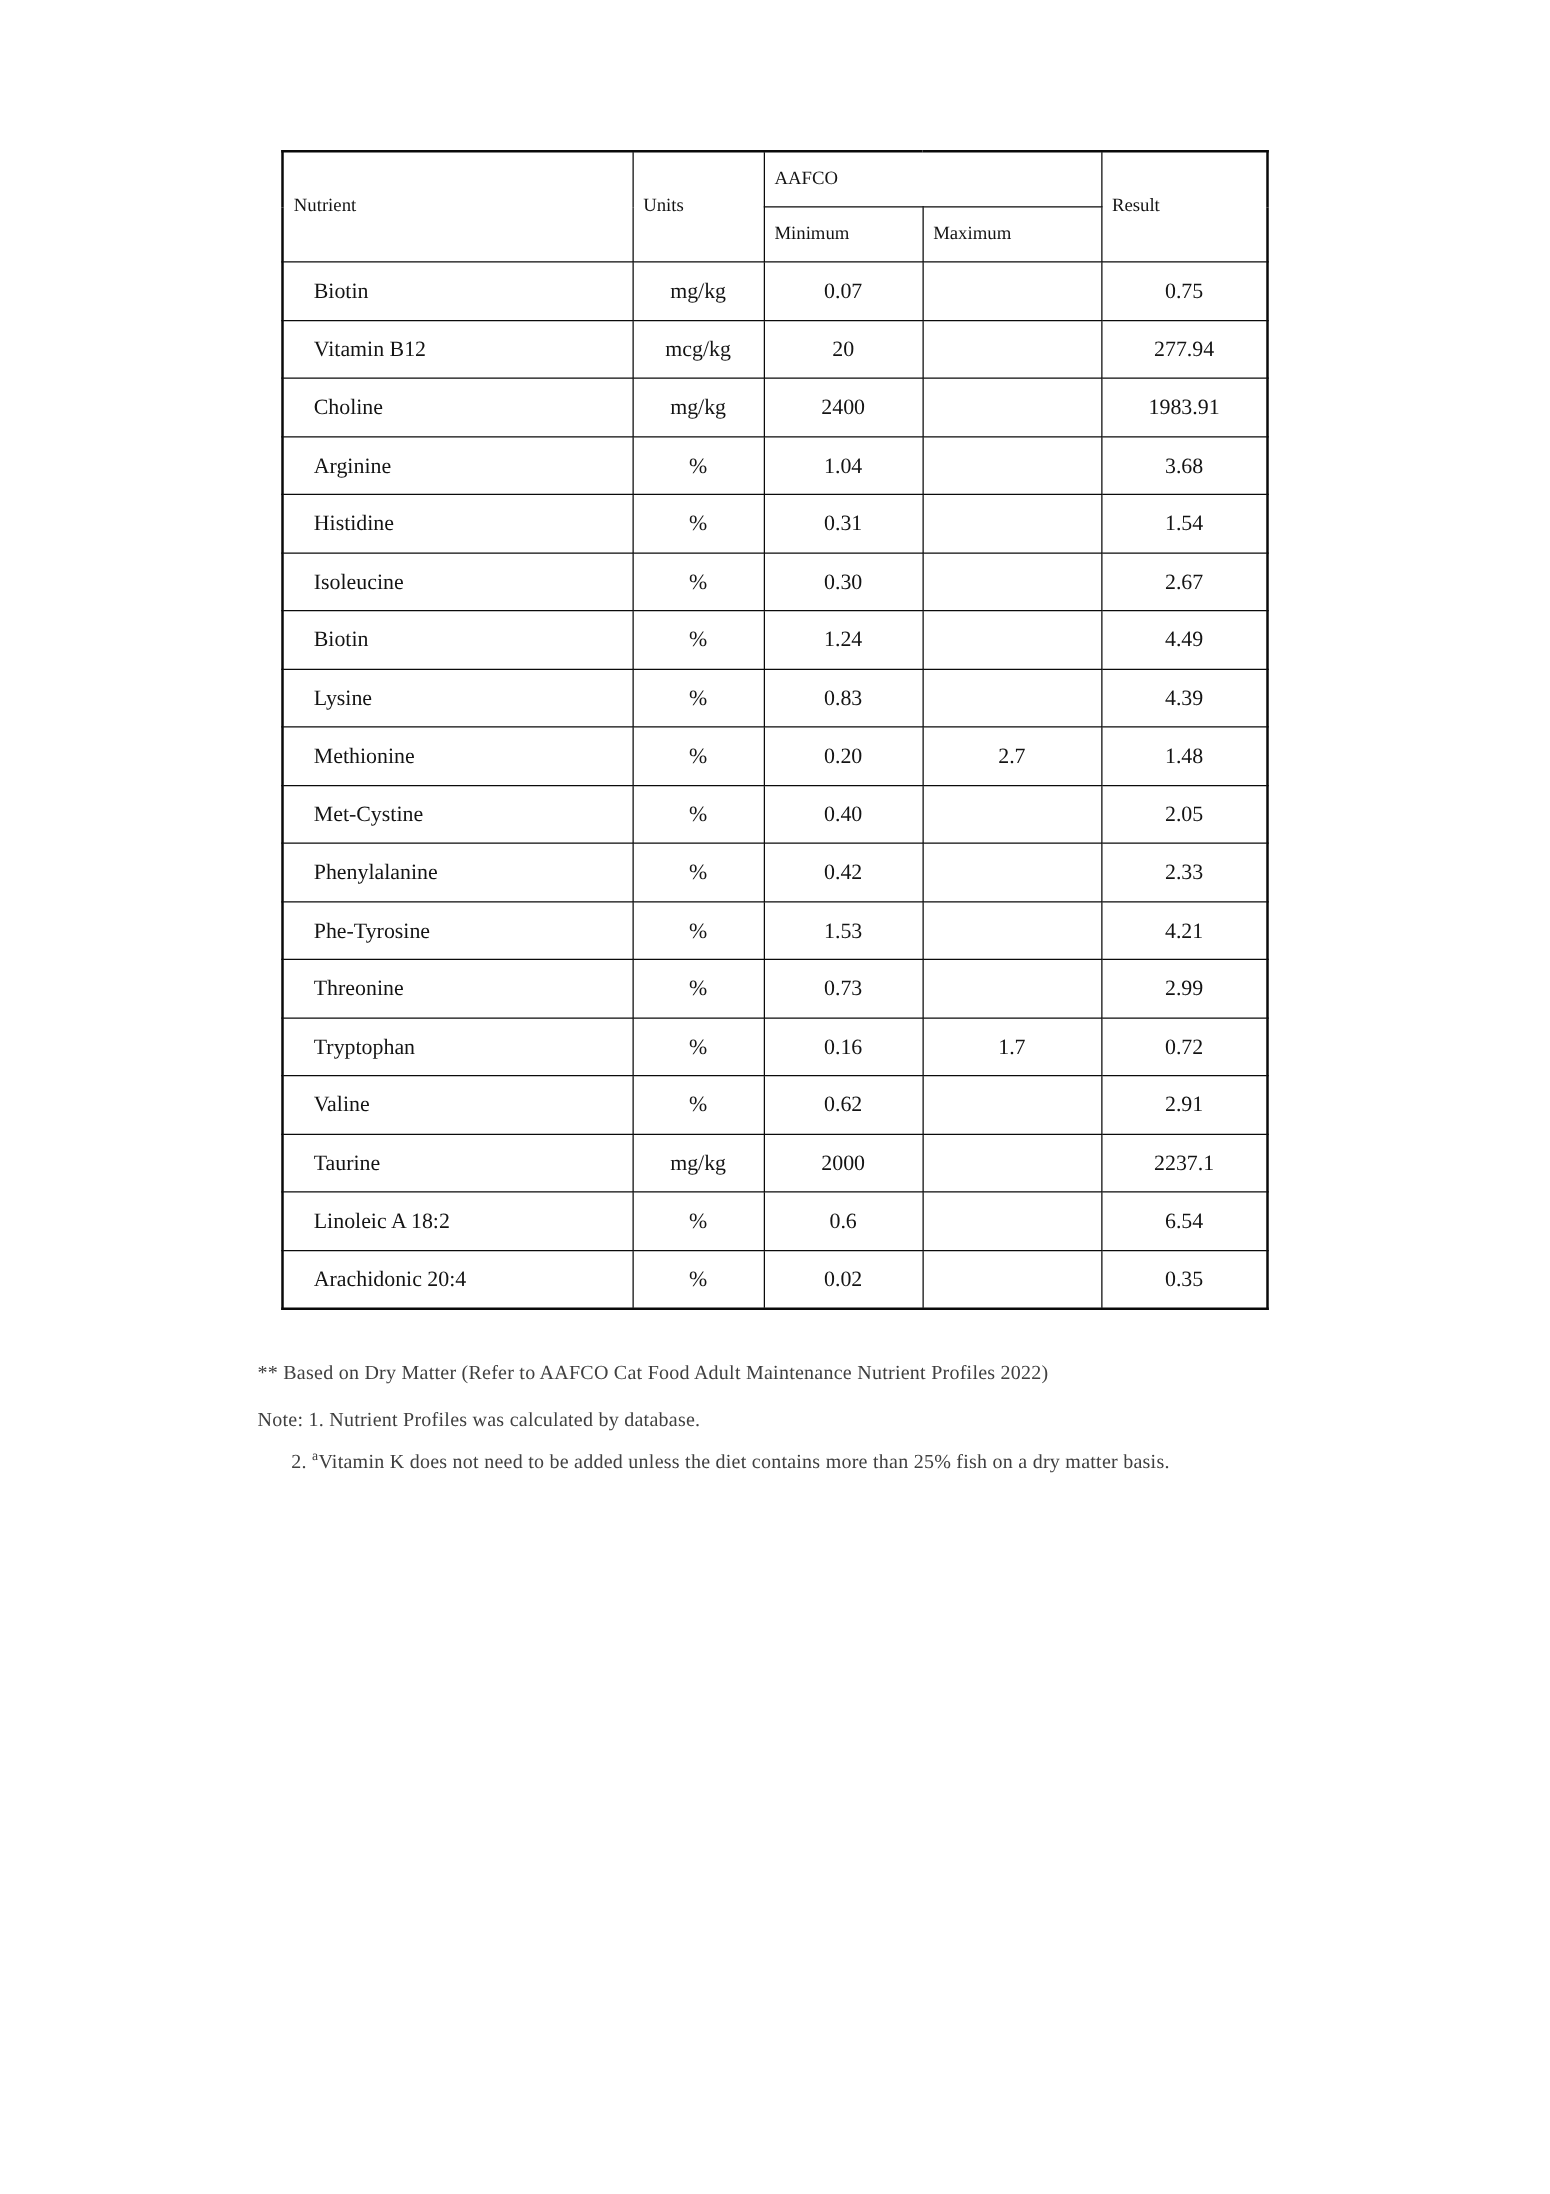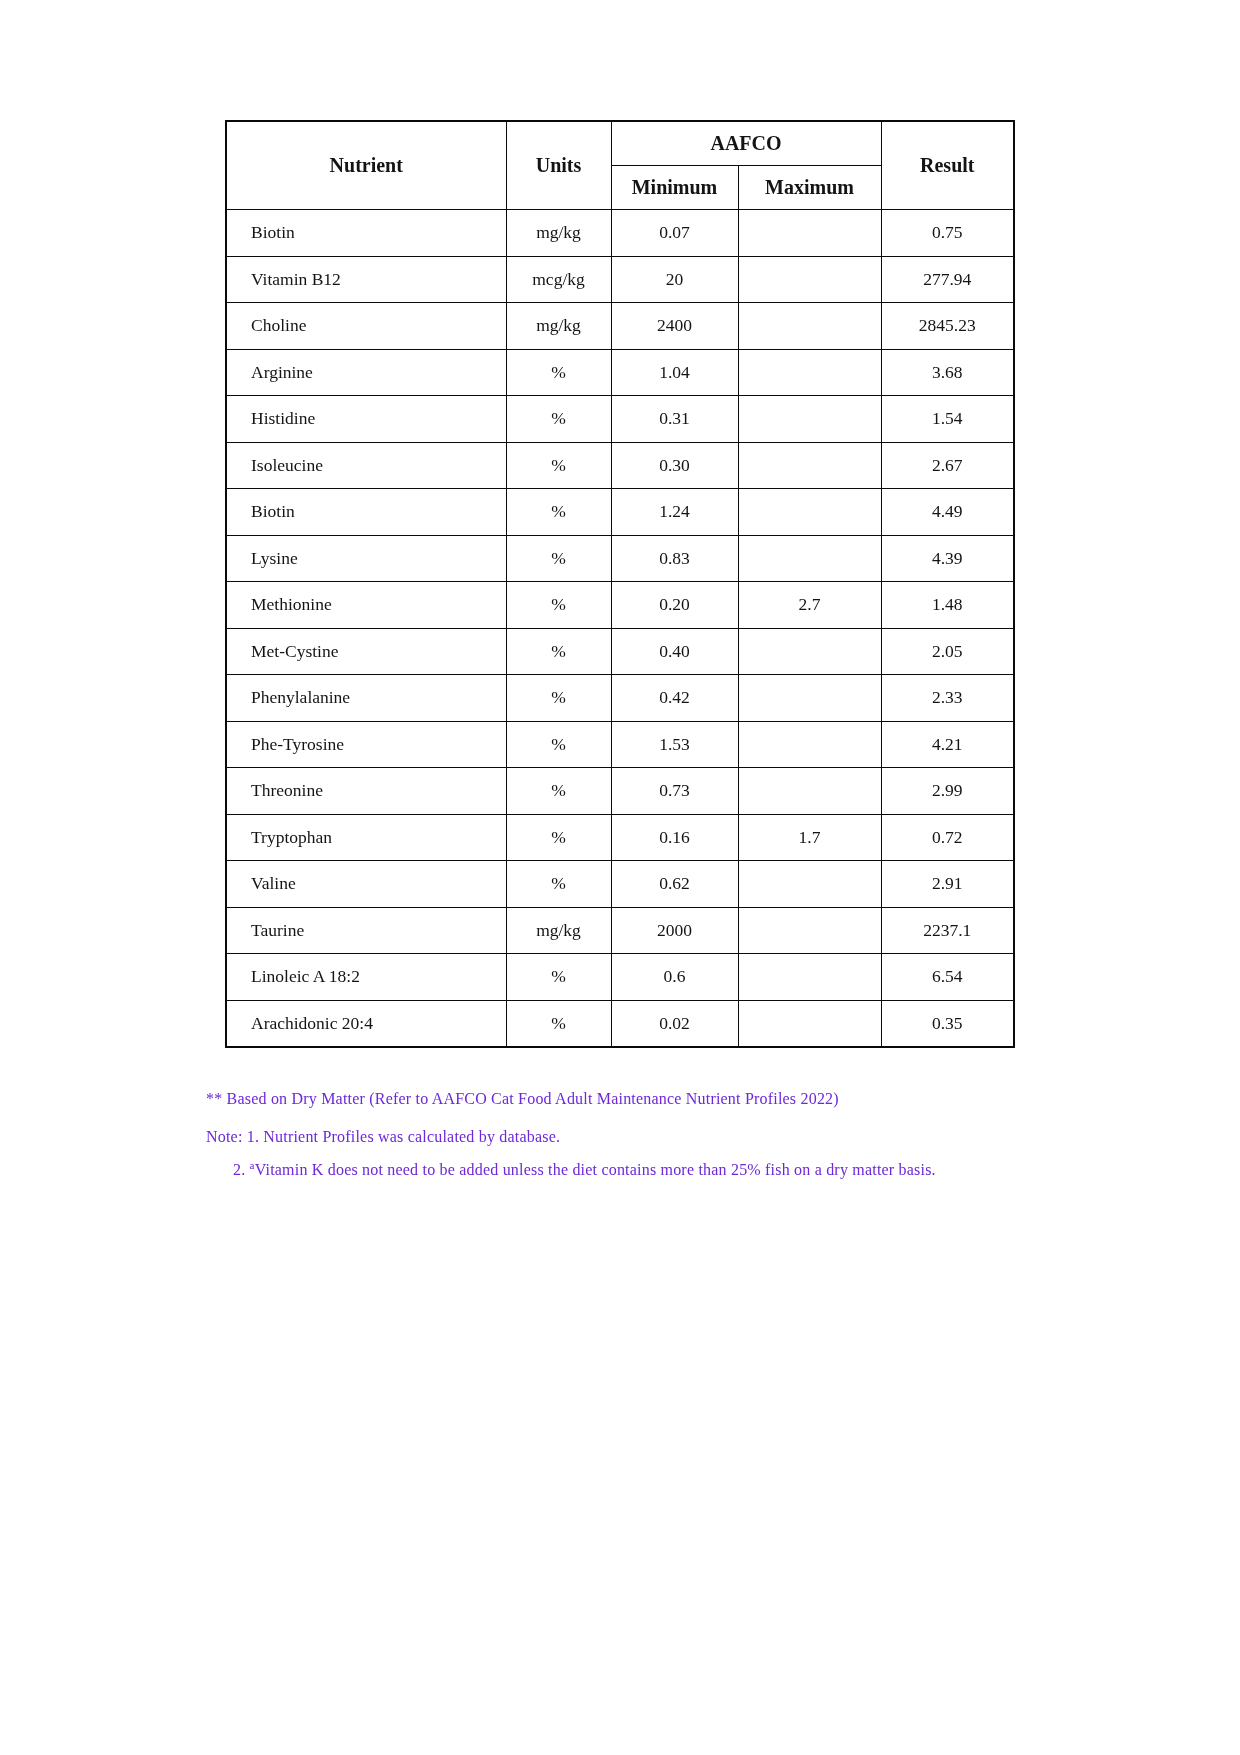--- a/index.html
+++ b/index.html
@@ -34,38 +34,38 @@
     border: 1.6px solid #0a0a0a;
     padding: 0 8px;
     background: #ffffff;
     overflow: hidden;
     white-space: nowrap;
   }
   table.nutrient-table {
     border: 2.4px solid #0a0a0a;
   }
   table.nutrient-table thead th {
-    font-weight: bold;
-    text-align: center;
-    font-size: 20px;
+    font-weight: normal;
+    text-align: left;
+    font-size: 15px;
     height: 43px;
   }
   table.nutrient-table tbody td {
     height: 45.5px;
     text-align: center;
     font-size: 17.5px;
   }
   table.nutrient-table tbody td.c-nutrient {
     text-align: left;
     padding-left: 24px;
   }
   .footnote {
     position: absolute;
     font-size: 16px;
-    color: #6d28d9;
+    color: #404040;
     white-space: nowrap;
     letter-spacing: 0.2px;
   }
   .footnote sup {
     font-size: 11px;
     line-height: 0;
   }
 </style>
 </head>
 <body>
@@ -107,21 +107,21 @@
       <td>20</td>
       <td></td>
       <td>277.94</td>
     </tr>
 
     <tr>
       <td class="c-nutrient">Choline</td>
       <td>mg/kg</td>
       <td>2400</td>
       <td></td>
-      <td>2845.23</td>
+      <td>1983.91</td>
     </tr>
 
     <tr>
       <td class="c-nutrient">Arginine</td>
       <td>%</td>
       <td>1.04</td>
       <td></td>
       <td>3.68</td>
     </tr>
 

